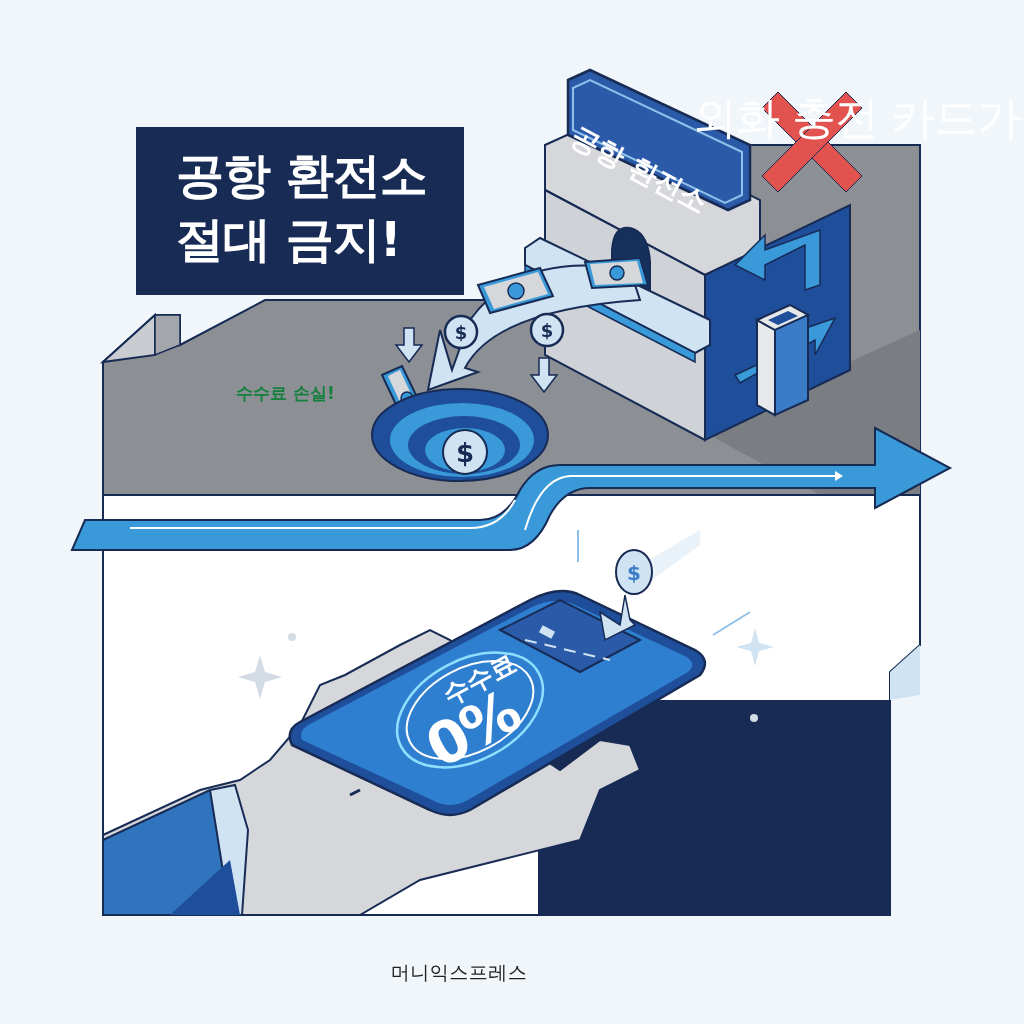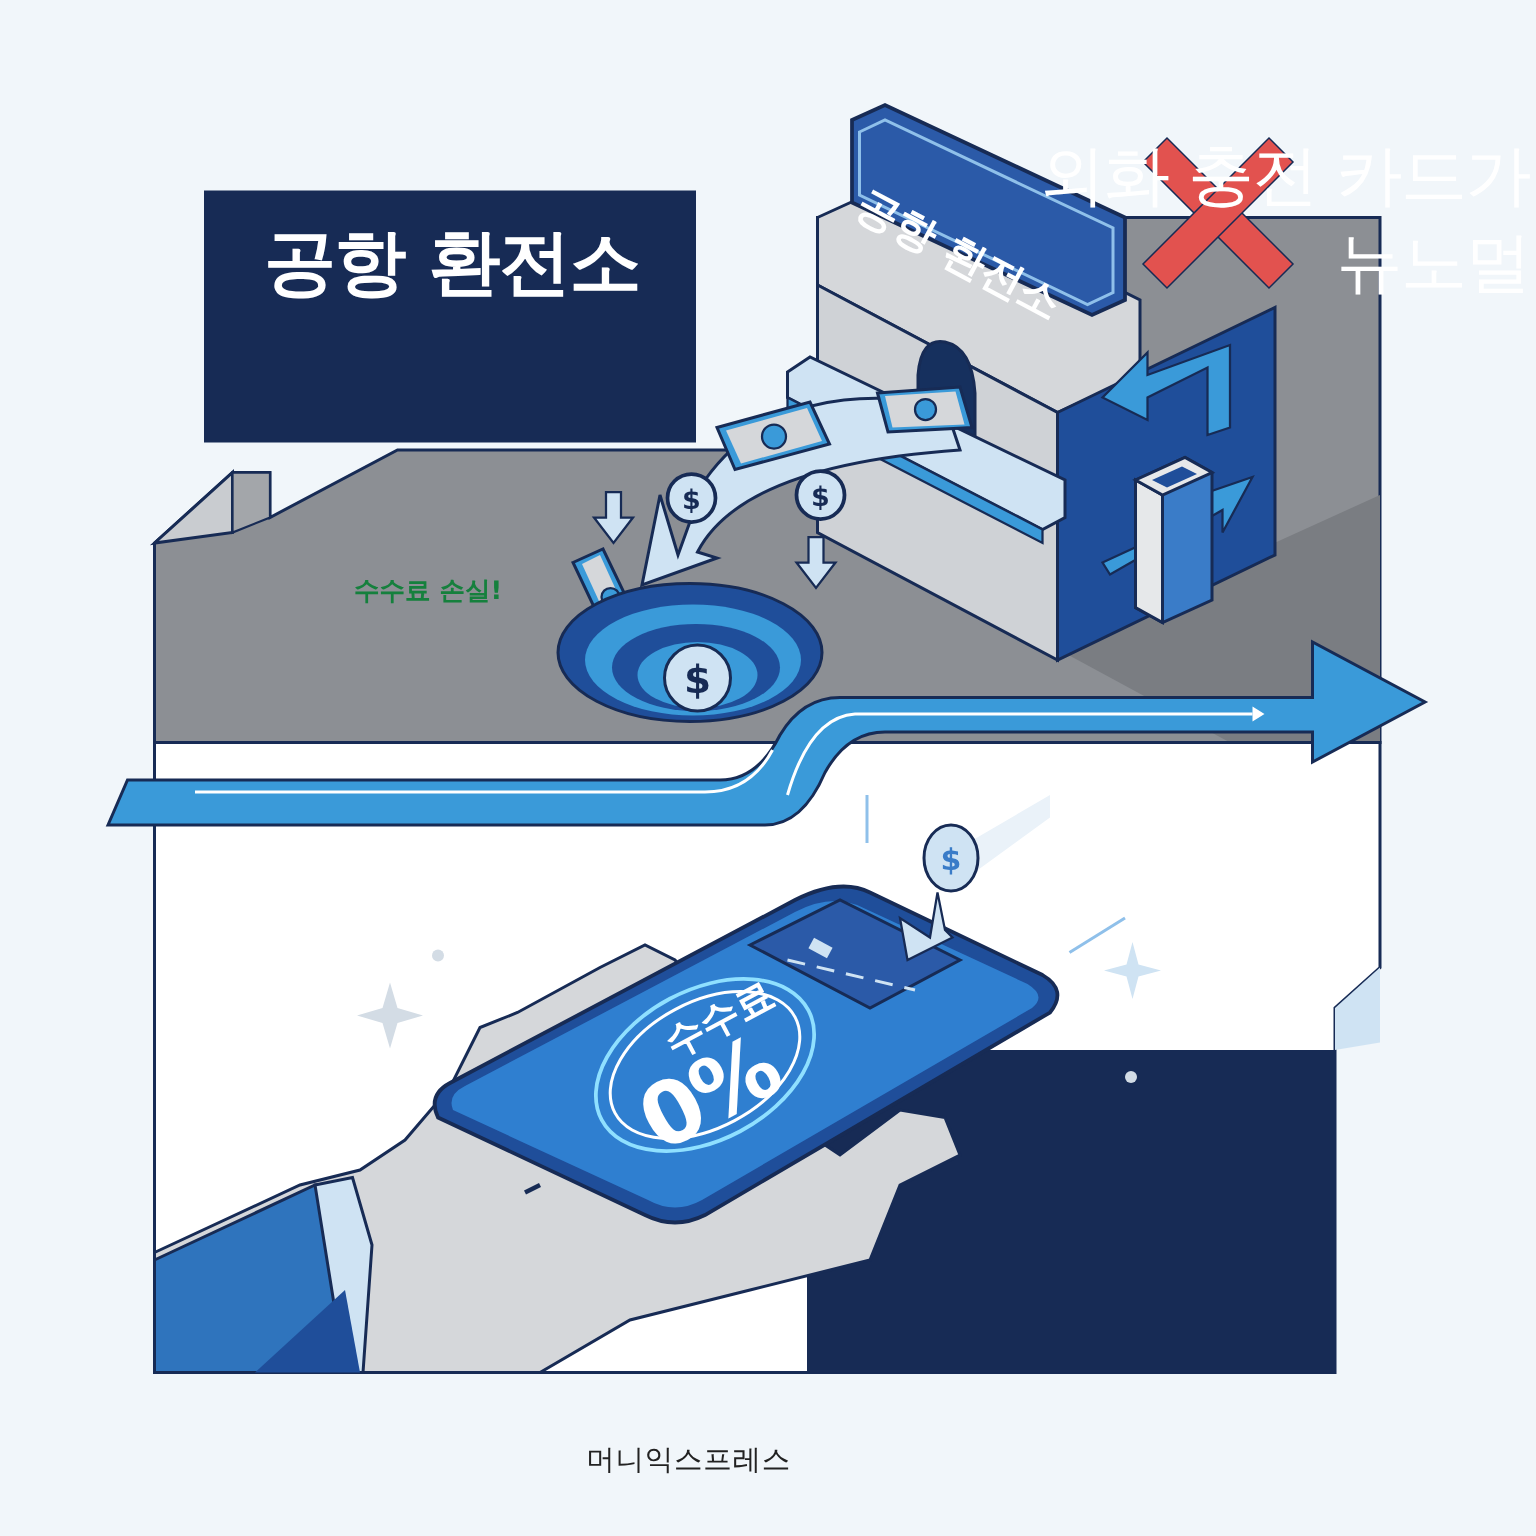--- a/index.html
+++ b/index.html
@@ -153,29 +153,29 @@
   <g>
     <path d="M640,565 L700,530 L700,545 L645,585 Z" fill="#eaf2f9"></path>
     <path d="M625,595 L620,625 L600,612 L605,640 L635,625 L630,620 Z" fill="#cfe3f3" stroke="#172b55" stroke-width="1.5"></path>
     <ellipse cx="634" cy="572" rx="18" ry="22" fill="#cfe3f3" stroke="#172b55" stroke-width="2"></ellipse>
     <text x="634" y="580" text-anchor="middle" font-size="20" font-weight="bold" fill="#3a7cc8" font-family="DejaVu Sans, sans-serif">$</text>
   </g>
 </svg>
 
 <div class="headline-box top-headline">
   <div class="line l1">공항 환전소</div>
+  <div class="line l2">절대 금지!</div>
 </div>
 
 <div class="sign-text">공항 환전소</div>
 
 <div class="loss-label">수수료 손실!</div>
 
 <div class="fee-badge">
   <span class="fee-label">수수료</span>
   <span class="fee-value">0%</span>
 </div>
 
 <div class="bottom-headline">
   <div class="line l1">외화 충전 카드가</div>
-  <div class="line l2">뉴노멀</div>
 </div>
 
 <div class="brand">머니익스프레스</div>
 
 </body></html>

